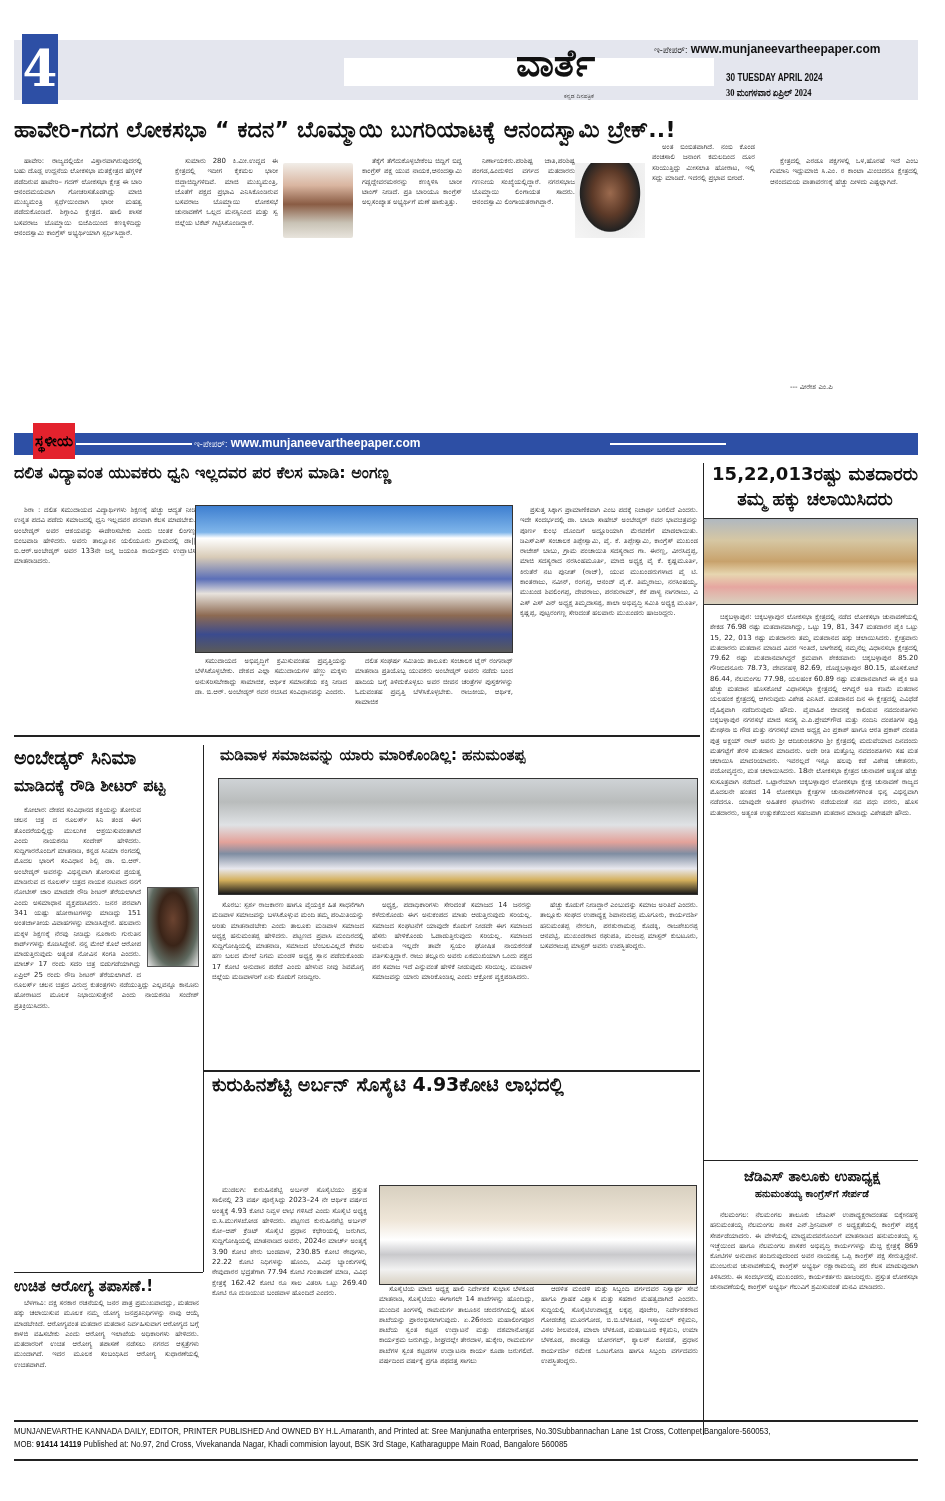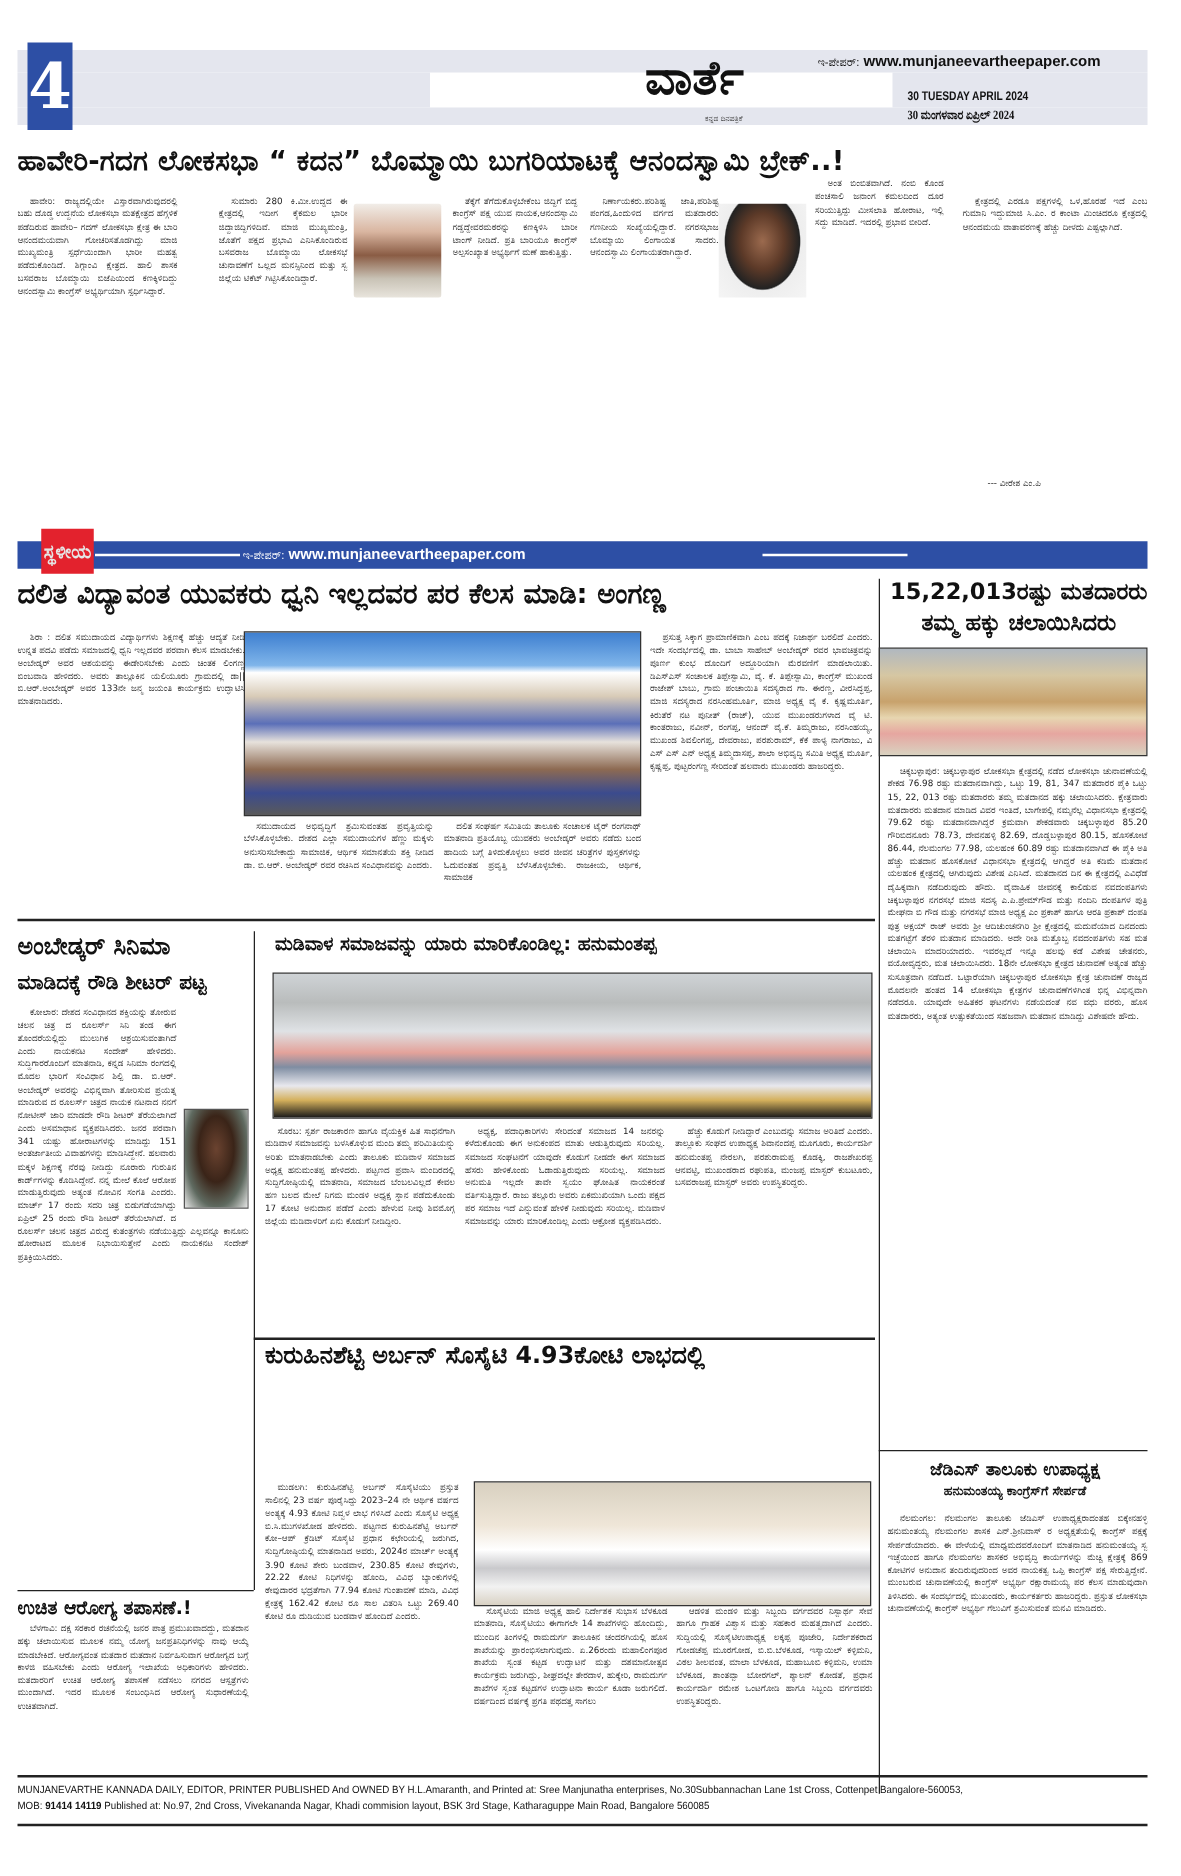--- a/index.html
+++ b/index.html
@@ -29,21 +29,21 @@
   .col-text { position: absolute; font-size: 7px; line-height: 10.3px; color: #222; text-align: justify; overflow: hidden; font-family: "DejaVu Sans", sans-serif; }
   .col-text p { text-indent: 10px; margin-bottom: 0; }
   .photo { position: absolute; overflow: hidden; }
 
   
   .section-bar { position: absolute; left: 14px; top: 433px; width: 904px; height: 22px; background: #2d4fa5; }
   .section-bar .line-l { position: absolute; left: 62px; top: 10px; width: 116px; height: 2px; background: #fff; }
   .section-bar .line-r { position: absolute; left: 596px; top: 10px; width: 116px; height: 2px; background: #fff; }
   .section-bar .url { position: absolute; left: 180px; top: 3px; color: #fff; font-family: "Liberation Sans", sans-serif; font-size: 12px; font-weight: bold; white-space: nowrap; }
   .section-bar .url .pre { font-size: 9px; font-weight: normal; }
-  .section-tag { position: absolute; left: 33px; top: 423px; width: 42px; height: 36px; background: #e3222d; color: #e5e5e5; font-weight: bold; font-size: 15px; text-align: center; line-height: 36px; }
+  .section-tag { position: absolute; left: 33px; top: 423px; width: 42px; height: 36px; background: #e3222d; color: #000000; font-weight: bold; font-size: 15px; text-align: center; line-height: 36px; }
 
   .headline { position: absolute; font-weight: bold; color: #111; white-space: nowrap; }
   .vrule { position: absolute; width: 1px; background: #222; }
   .hrule { position: absolute; height: 2px; background: #222; }
   .hrule-thin { position: absolute; height: 1px; background: #222; }
 
   .footer { position: absolute; left: 14px; top: 1425px; width: 904px; font-family: "Liberation Sans", sans-serif; font-size: 8.3px; line-height: 13px; color: #111; transform: scaleX(0.94); transform-origin: left; white-space: nowrap; }
   .footer b { font-weight: bold; }
   .byline { position: absolute; font-size: 7px; color: #222; }
 </style>
@@ -95,21 +95,21 @@
 <div class="section-bar">
   <div class="line-l"></div>
   <div class="url">
     <span class="pre">ಇ-ಪೇಪರ್:</span>
     <span>www.munjaneevartheepaper.com</span>
   </div>
   <div class="line-r"></div>
 </div>
 <div class="section-tag">ಸ್ಥಳೀಯ</div>
 
-<div class="headline" style="left:14px; top:463px; font-size:22px;">ದಲಿತ ವಿದ್ಯಾವಂತ ಯುವಕರು ಧ್ವನಿ ಇಲ್ಲದವರ ಪರ ಕೆಲಸ ಮಾಡಿ: ಅಂಗಣ್ಣ</div>
+<div class="headline" style="left:14px; top:463px; font-size:16px;">ದಲಿತ ವಿದ್ಯಾವಂತ ಯುವಕರು ಧ್ವನಿ ಇಲ್ಲದವರ ಪರ ಕೆಲಸ ಮಾಡಿ: ಅಂಗಣ್ಣ</div>
 <div class="col-text" style="left:14px; top:505px; width:182px; height:225px;">
     <p>ಶಿರಾ : ದಲಿತ ಸಮುದಾಯದ ವಿದ್ಯಾರ್ಥಿಗಳು ಶಿಕ್ಷಣಕ್ಕೆ ಹೆಚ್ಚು ಆದ್ಯತೆ ನೀಡಿ ಉನ್ನತ ಪದವಿ ಪಡೆದು ಸಮಾಜದಲ್ಲಿ ಧ್ವನಿ ಇಲ್ಲದವರ ಪರವಾಗಿ ಕೆಲಸ ಮಾಡಬೇಕು. ಅಂಬೇಡ್ಕರ್ ಅವರ ಆಶಯವನ್ನು ಈಡೇರಿಸಬೇಕು ಎಂದು ಚಿಂತಕ ಲಿಂಗಣ್ಣ ಬಿಂಬವಾಡಿ ಹೇಳಿದರು. ಅವರು ತಾಲ್ಲೂಕಿನ ಯಲಿಯೂರು ಗ್ರಾಮದಲ್ಲಿ ಡಾ|| ಬಿ.ಆರ್.ಅಂಬೇಡ್ಕರ್ ಅವರ 133ನೇ ಜನ್ಮ ಜಯಂತಿ ಕಾರ್ಯಕ್ರಮ ಉದ್ಘಾಟಿಸಿ ಮಾತನಾಡಿದರು.</p>
   </div>
 <div class="photo" style="left:195px; top:505px; width:318px; height:148px; border:1px solid #333; background:linear-gradient(180deg,#3e7fd0 0%,#7fb5ea 18%,#ffffff 22%,#d8cbb7 35%,#5b6fb8 50%,#e7e2dc 60%,#8d6a52 75%,#3b4b8e 88%,#5a5a5a 100%);"></div>
 <div class="col-text" style="left:195px; top:656px; width:152px; height:75px;">
     <p>ಸಮುದಾಯದ ಅಭಿವೃದ್ಧಿಗೆ ಶ್ರಮಿಸುವಂತಹ ಪ್ರವೃತ್ತಿಯನ್ನು ಬೆಳೆಸಿಕೊಳ್ಳಬೇಕು. ದೇಶದ ಎಲ್ಲಾ ಸಮುದಾಯಗಳ ಹೆಣ್ಣು ಮಕ್ಕಳು ಅನುಸರಿಸಬೇಕಾದ್ದು ಸಾಮಾಜಿಕ, ಆರ್ಥಿಕ ಸಮಾನತೆಯ ಶಕ್ತಿ ನೀಡಿದ ಡಾ. ಬಿ.ಆರ್. ಅಂಬೇಡ್ಕರ್ ರವರ ರಚಿಸಿದ ಸಂವಿಧಾನವನ್ನು ಎಂದರು.</p>
   </div>
 <div class="col-text" style="left:355px; top:656px; width:158px; height:75px;">
     <p>ದಲಿತ ಸಂಘರ್ಷ ಸಮಿತಿಯ ತಾಲೂಕು ಸಂಚಾಲಕ ಟೈರ್ ರಂಗನಾಥ್ ಮಾತನಾಡಿ ಪ್ರತಿಯೊಬ್ಬ ಯುವಕರು ಅಂಬೇಡ್ಕರ್ ಅವರು ನಡೆದು ಬಂದ ಹಾದಿಯ ಬಗ್ಗೆ ತಿಳಿದುಕೊಳ್ಳಲು ಅವರ ಜೀವನ ಚರಿತ್ರೆಗಳ ಪುಸ್ತಕಗಳನ್ನು ಓದುವಂತಹ ಪ್ರವೃತ್ತಿ ಬೆಳೆಸಿಕೊಳ್ಳಬೇಕು. ರಾಜಕೀಯ, ಆರ್ಥಿಕ, ಸಾಮಾಜಿಕ</p>
   </div>

